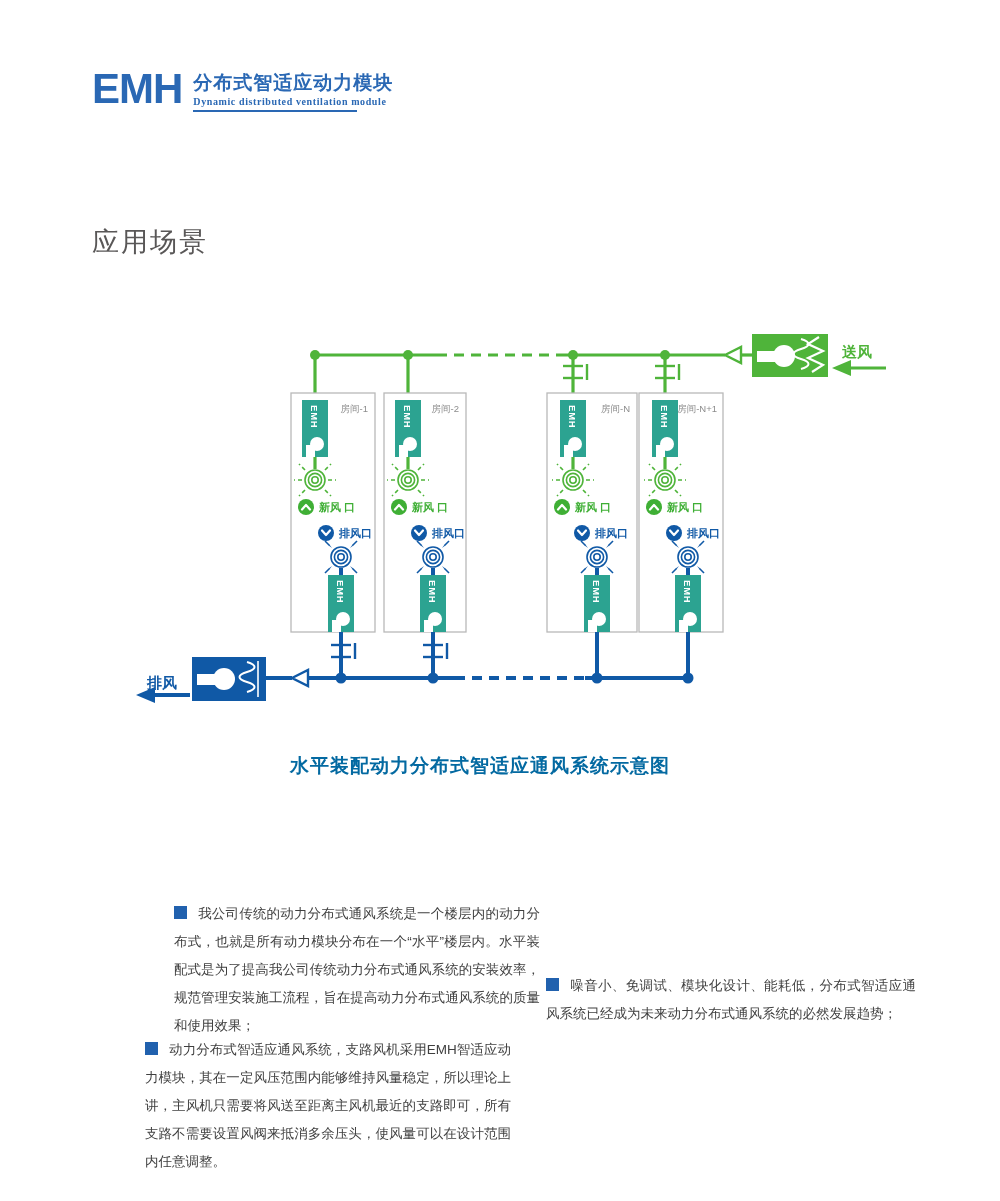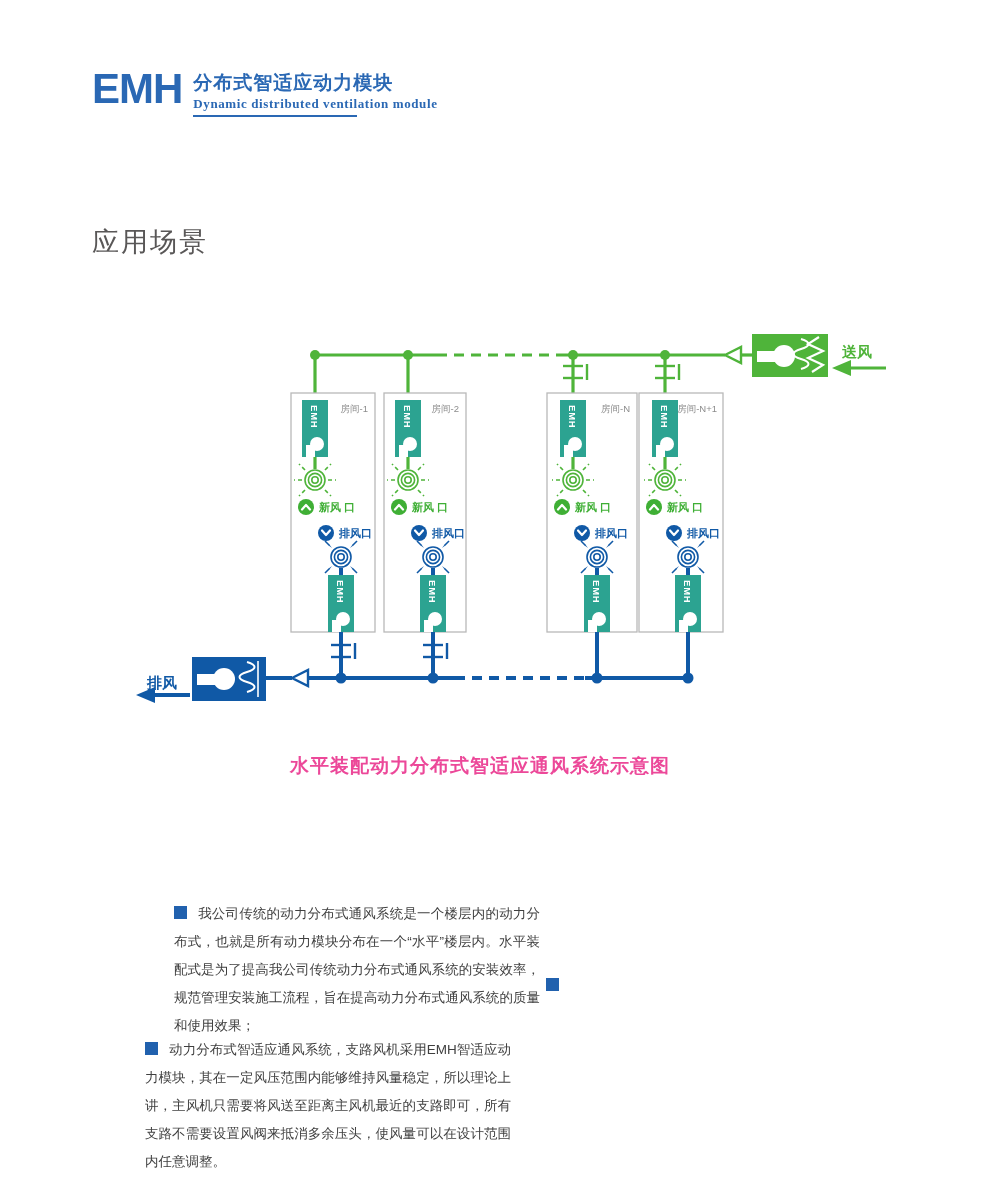--- a/index.html
+++ b/index.html
@@ -3,21 +3,21 @@
 <meta charset="utf-8">
 <style>
   html,body{margin:0;padding:0;background:#fff;}
   .page{position:relative;width:1000px;height:1201px;background:#fff;overflow:hidden;
         font-family:"Liberation Sans","DejaVu Sans",sans-serif;}
   
   .logo{position:absolute;left:92px;top:68px;display:flex;align-items:flex-start;}
   .logo-brand{font-size:42px;font-weight:800;color:#2a68b4;letter-spacing:-1px;line-height:42px;}
   .logo-right{margin-left:11px;padding-top:4px;font-family:Liberation Serif, serif;}
   .logo-zh{font-size:19px;font-weight:700;color:#2a68b4;letter-spacing:1px;line-height:21px;}
-  .logo-en{font-size:13px;font-weight:700;color:#2a68b4;letter-spacing:.6px;margin-top:3px;}
+  .logo-en{font-size:10px;font-weight:700;color:#2a68b4;letter-spacing:.6px;margin-top:3px;}
   .logo-rule{height:0;border-bottom:2px solid #2a68b4;margin-top:3px;width:164px;}
   
   .h-en{position:absolute;left:90px;top:174px;font-size:34px;font-weight:500;color:#16375e;letter-spacing:.5px;}
   .h-zh{position:absolute;left:92px;top:224px;font-size:27px;font-weight:400;color:#595757;letter-spacing:2px;}
   
   .diagram{position:absolute;left:0;top:320px;}
   .g-line{stroke:#4fb43a;stroke-width:3.2;fill:none;}
   .g-dash{stroke:#4fb43a;stroke-width:3.2;fill:none;stroke-dasharray:10 7;}
   .b-line{stroke:#1059a6;stroke-width:4;fill:none;}
   .b-dash{stroke:#1059a6;stroke-width:4;fill:none;stroke-dasharray:10 7;}
@@ -29,21 +29,21 @@
   .label-g{font-size:11px;font-weight:700;fill:#3faf35;}
   .label-b{font-size:11px;font-weight:700;fill:#1059a6;}
   .badge-g{fill:#3faf35;}
   .badge-b{fill:#1059a6;}
   .chev{stroke:#fff;stroke-width:2.2;fill:none;stroke-linecap:round;stroke-linejoin:round;}
   .flex-g{color:#4fb43a;}
   .flex-b{color:#1059a6;}
   .flow-text-g{font-size:15px;font-weight:700;fill:#4fb43a;}
   .flow-text-b{font-size:15px;font-weight:700;fill:#1059a6;}
   .caption{position:absolute;left:0;top:753px;width:960px;text-align:center;
-           font-size:19px;font-weight:700;color:#ec4899;letter-spacing:1px;}
+           font-size:19px;font-weight:700;color:#0369a1;letter-spacing:1px;}
   
   .para{position:absolute;font-size:13.5px;line-height:28px;color:#3f3f3f;text-align:justify;}
   .bullet{display:inline-block;width:13px;height:13px;background:#2161ae;margin-right:11px;
           vertical-align:-1px;}
 </style>
 </head>
 <body>
 
 <div class="page">
 
@@ -243,16 +243,16 @@
 
   <div class="caption">水平装配动力分布式智适应通风系统示意图</div>
 
   <div class="para" style="left:145px;top:900px;width:366px;margin-left:29px;">
     <span class="bullet"></span><span>我公司传统的动力分布式通风系统是一个楼层内的动力分布式，也就是所有动力模块分布在一个“水平”楼层内。水平装配式是为了提高我公司传统动力分布式通风系统的安装效率，规范管理安装施工流程，旨在提高动力分布式通风系统的质量和使用效果；</span>
   </div>
   <div class="para" style="left:145px;top:1036px;width:366px;">
     <span class="bullet"></span><span>动力分布式智适应通风系统，支路风机采用EMH智适应动力模块，其在一定风压范围内能够维持风量稳定，所以理论上讲，主风机只需要将风送至距离主风机最近的支路即可，所有支路不需要设置风阀来抵消多余压头，使风量可以在设计范围内任意调整。</span>
   </div>
   <div class="para" style="left:546px;top:972px;width:370px;">
-    <span class="bullet"></span>
+    <span class="bullet"></span><span>噪音小、免调试、模块化设计、能耗低，分布式智适应通风系统已经成为未来动力分布式通风系统的必然发展趋势；</span>
   </div>
 
 </div>
 
 </body></html>

